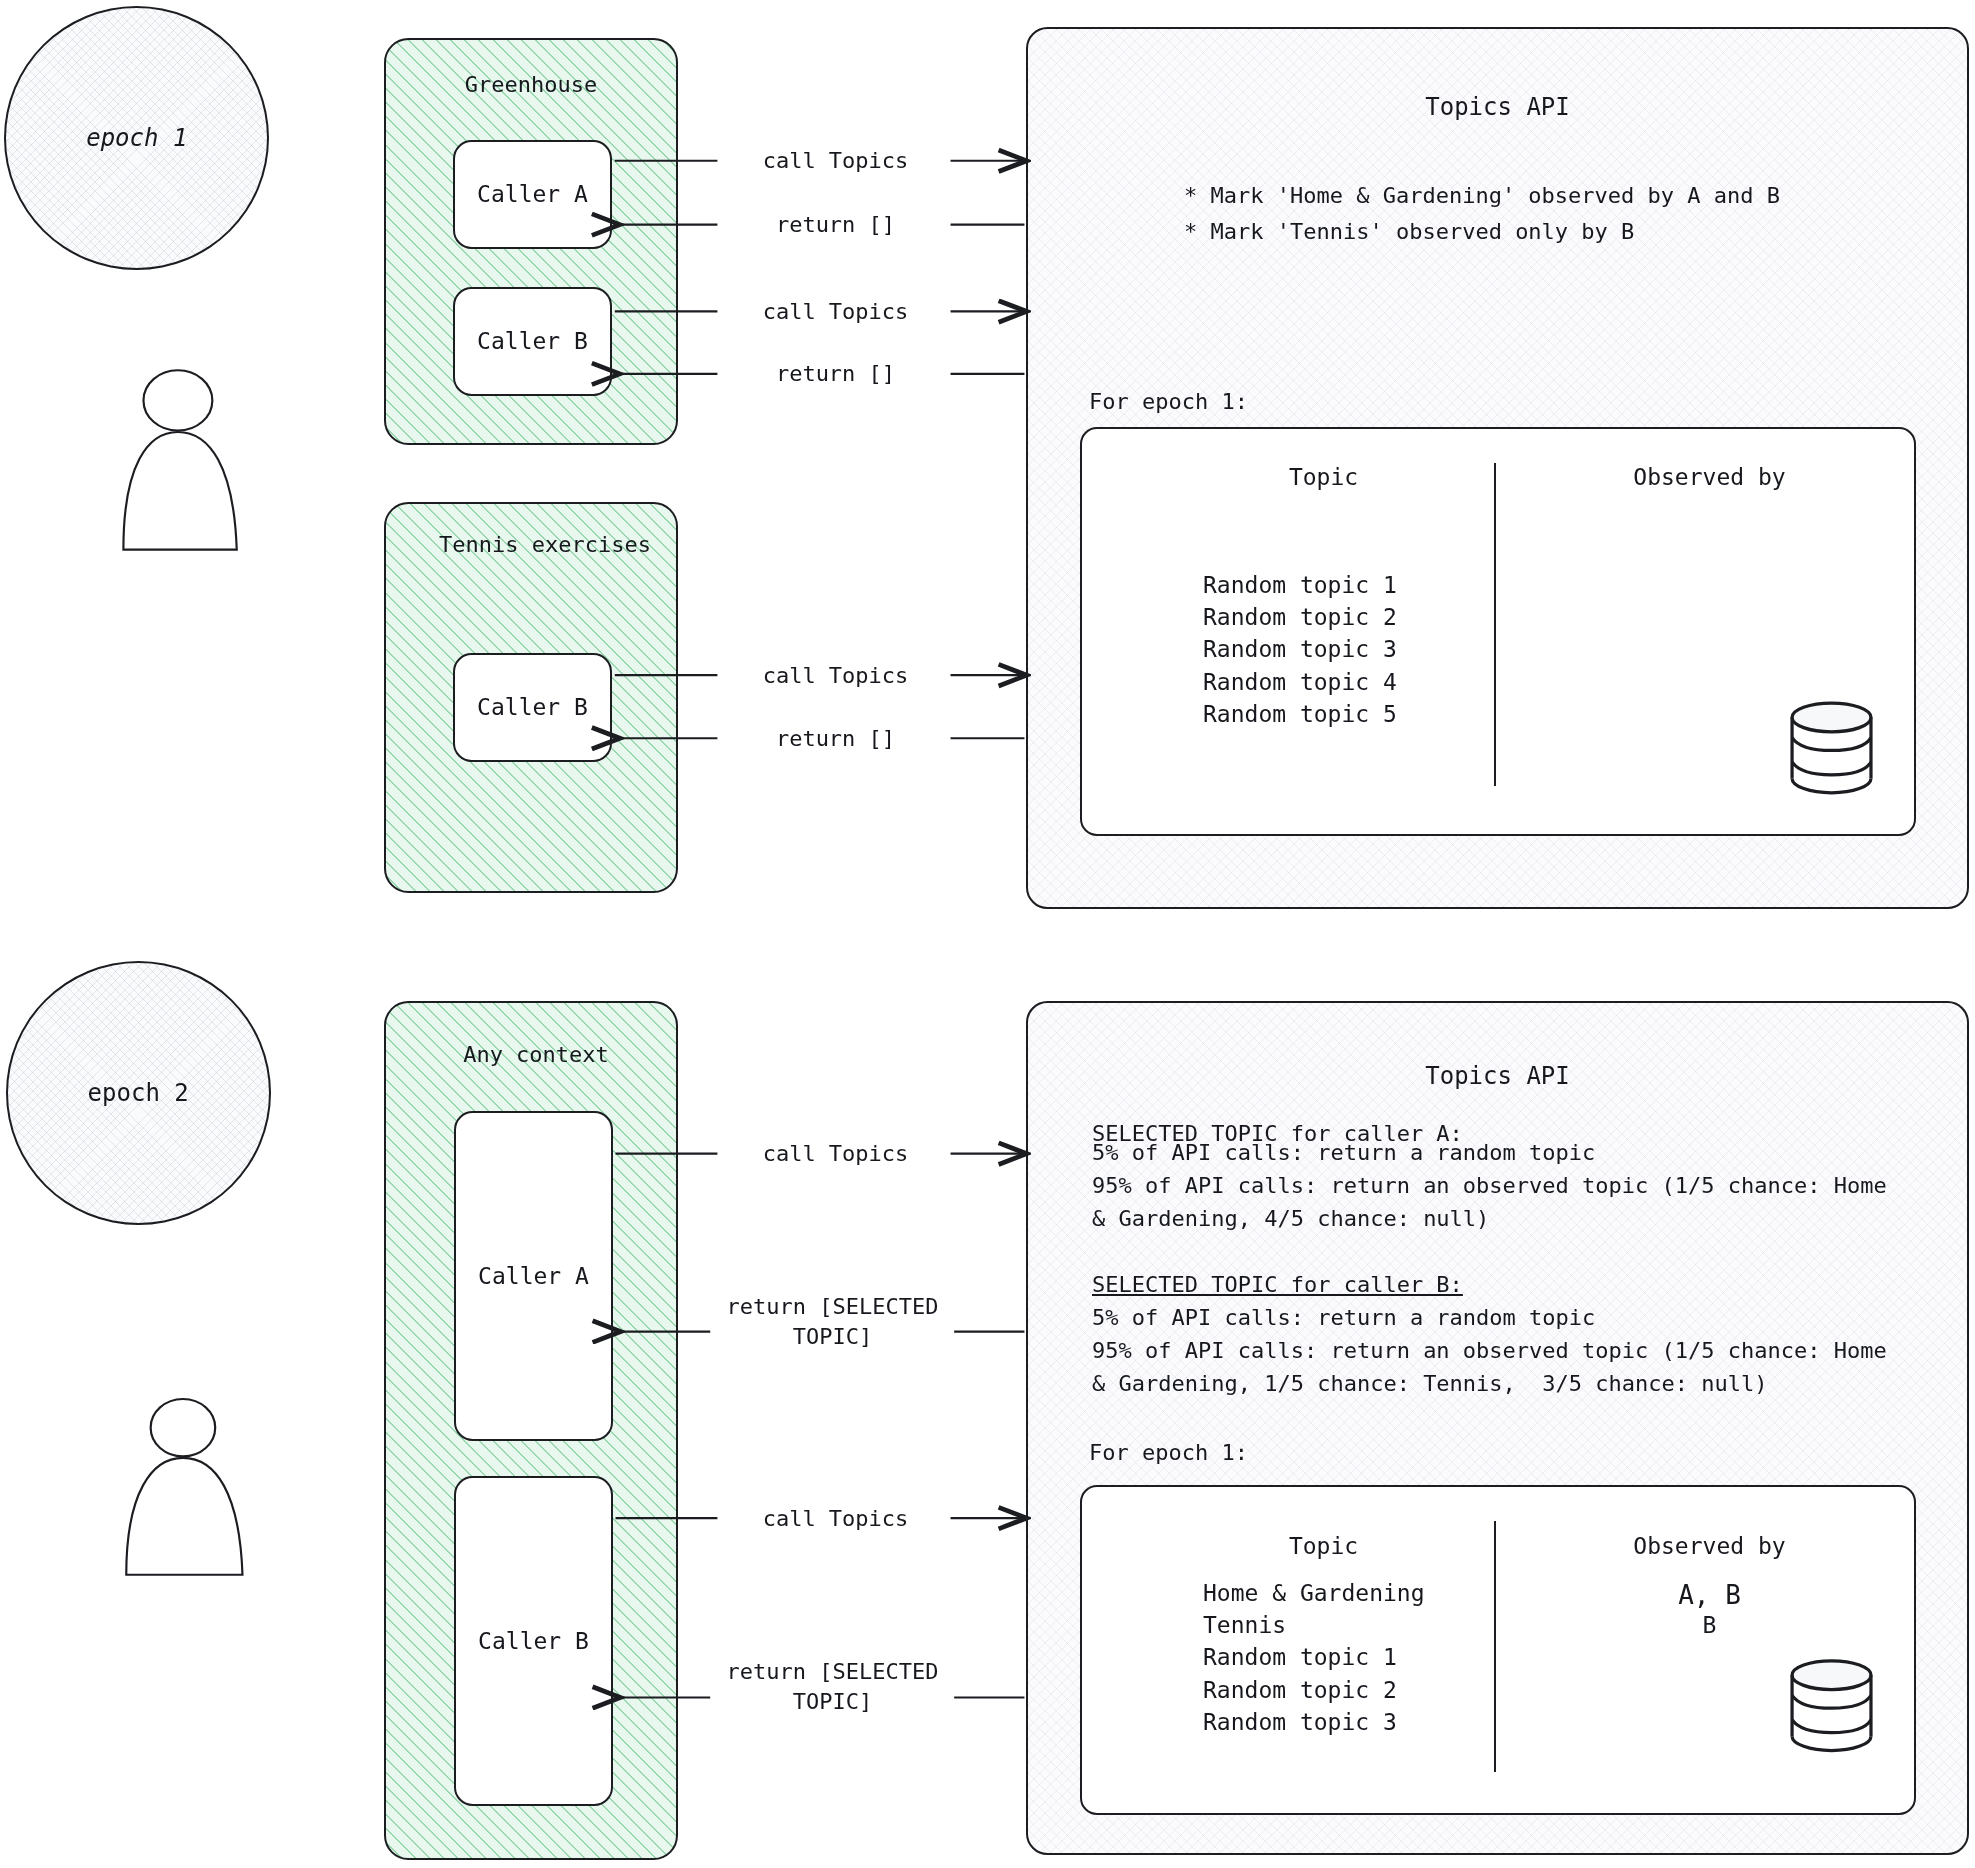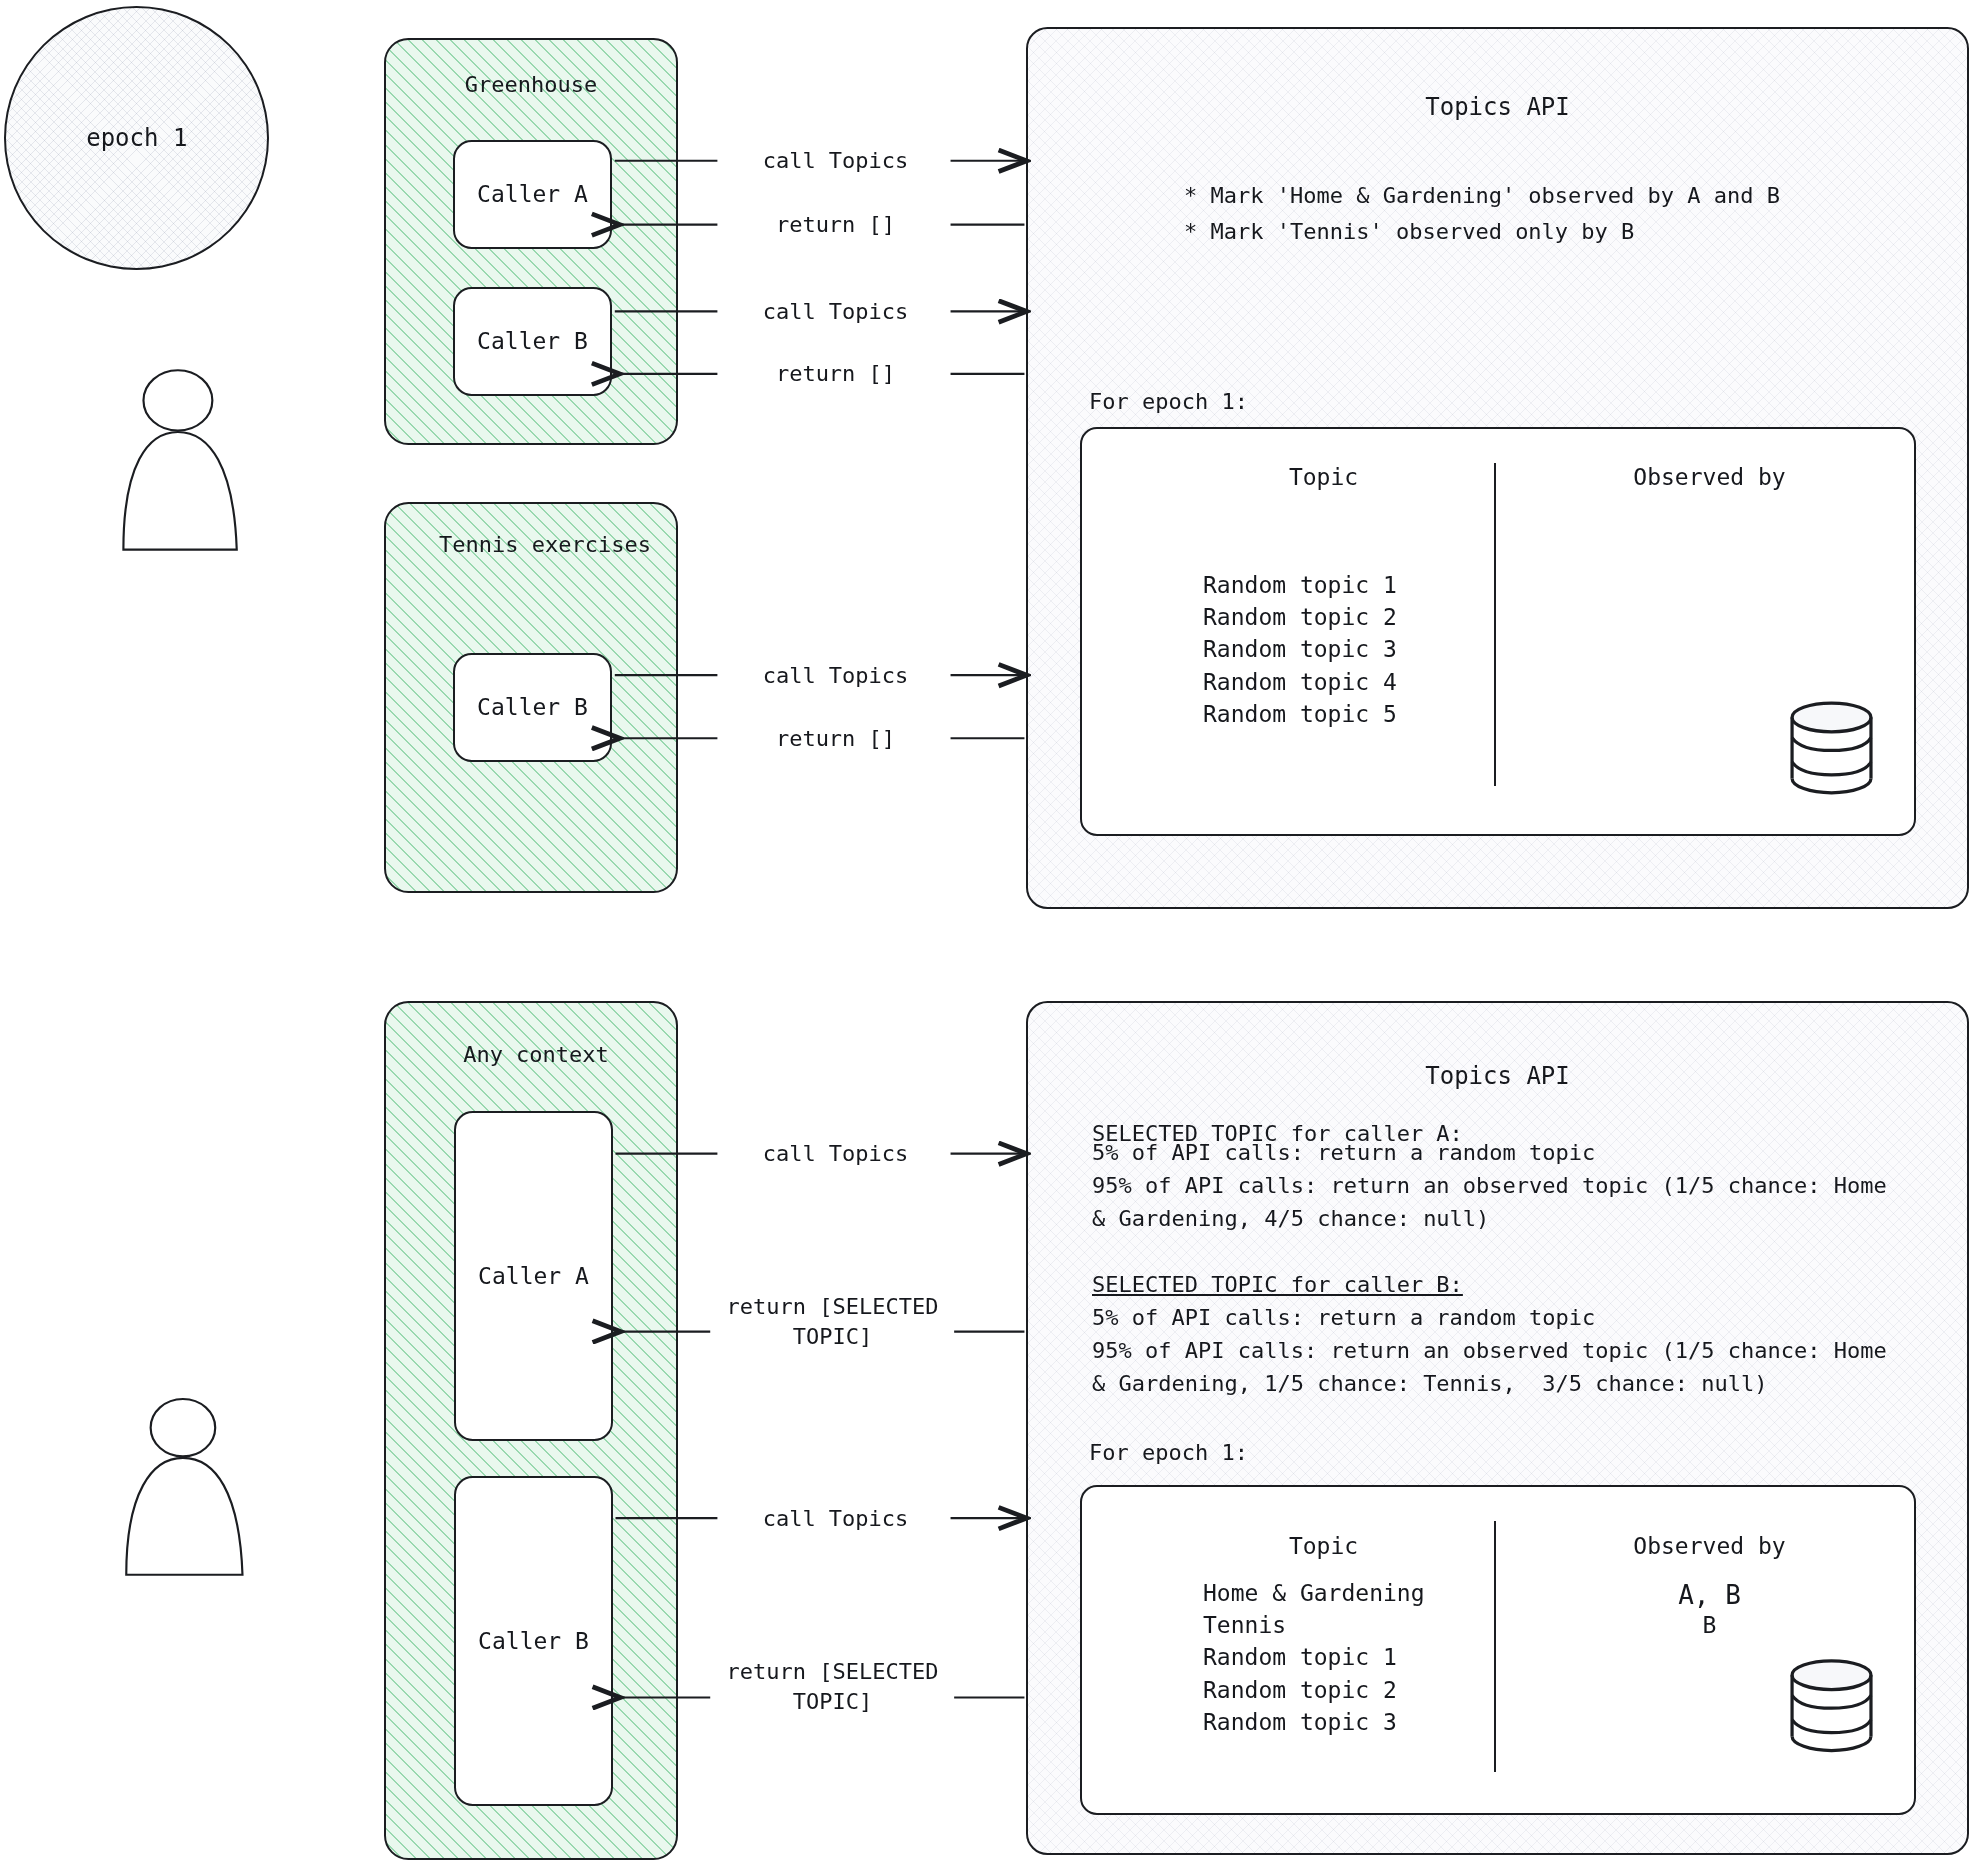--- a/index.html
+++ b/index.html
@@ -93,21 +93,21 @@
     position: absolute;
     background: #1b1d21;
     width: 2.2px;
   }
 </style>
 </head>
 <body>
 
 <div id="canvas">
 
-  <div class="epoch-circle" style="left:4.3px; top:5.7px; width:265px; height:264px;">
+  <div class="epoch-circle" style="left:4.3px; top:5.7px; width:265px; height:264px;font-style:italic;">
     <span class="txt center" style="position:static; font-size:24px;">epoch 1</span>
   </div>
 
   <div class="ctx-panel" style="left:384px; top:38px; width:294px; height:407px;"></div>
   <div class="txt center" style="left:384px; top:74px; width:294px; font-size:22px;">Greenhouse</div>
 
   <div class="caller-box" style="left:453px; top:140px; width:159px; height:109px;">
     <span class="txt" style="position:static; font-size:23px;">Caller A</span>
   </div>
 
@@ -141,20 +141,23 @@
   <div class="txt" style="left:1203px; top:638px; font-size:23px;">Random topic 3</div>
   <div class="txt" style="left:1203px; top:671px; font-size:23px;">Random topic 4</div>
   <div class="txt" style="left:1203px; top:703px; font-size:23px;">Random topic 5</div>
 
   <div class="txt center" style="left:1568px; top:574px; width:283px; font-size:23px;"></div>
   <div class="txt center" style="left:1568px; top:606px; width:283px; font-size:23px;"></div>
   <div class="txt center" style="left:1568px; top:638px; width:283px; font-size:23px;"></div>
   <div class="txt center" style="left:1568px; top:671px; width:283px; font-size:23px;"></div>
   <div class="txt center" style="left:1568px; top:703px; width:283px; font-size:23px;"></div>
 
+  <div class="epoch-circle" style="left:5.7px; top:961px; width:265px; height:264px;">
+    <span class="txt center" style="position:static; font-size:24px;">epoch 2</span>
+  </div>
 
   <div class="ctx-panel" style="left:384px; top:1001px; width:294px; height:859px;"></div>
   <div class="txt center" style="left:384px; top:1044px; width:304px; font-size:22px;">Any context</div>
 
   <div class="caller-box tall" style="left:454px; top:1111px; width:159px; height:330px;">
     <span class="txt" style="position:static; font-size:23px;">Caller A</span>
   </div>
 
   <div class="caller-box tall" style="left:454px; top:1476px; width:159px; height:330px;">
     <span class="txt" style="position:static; font-size:23px;">Caller B</span>

